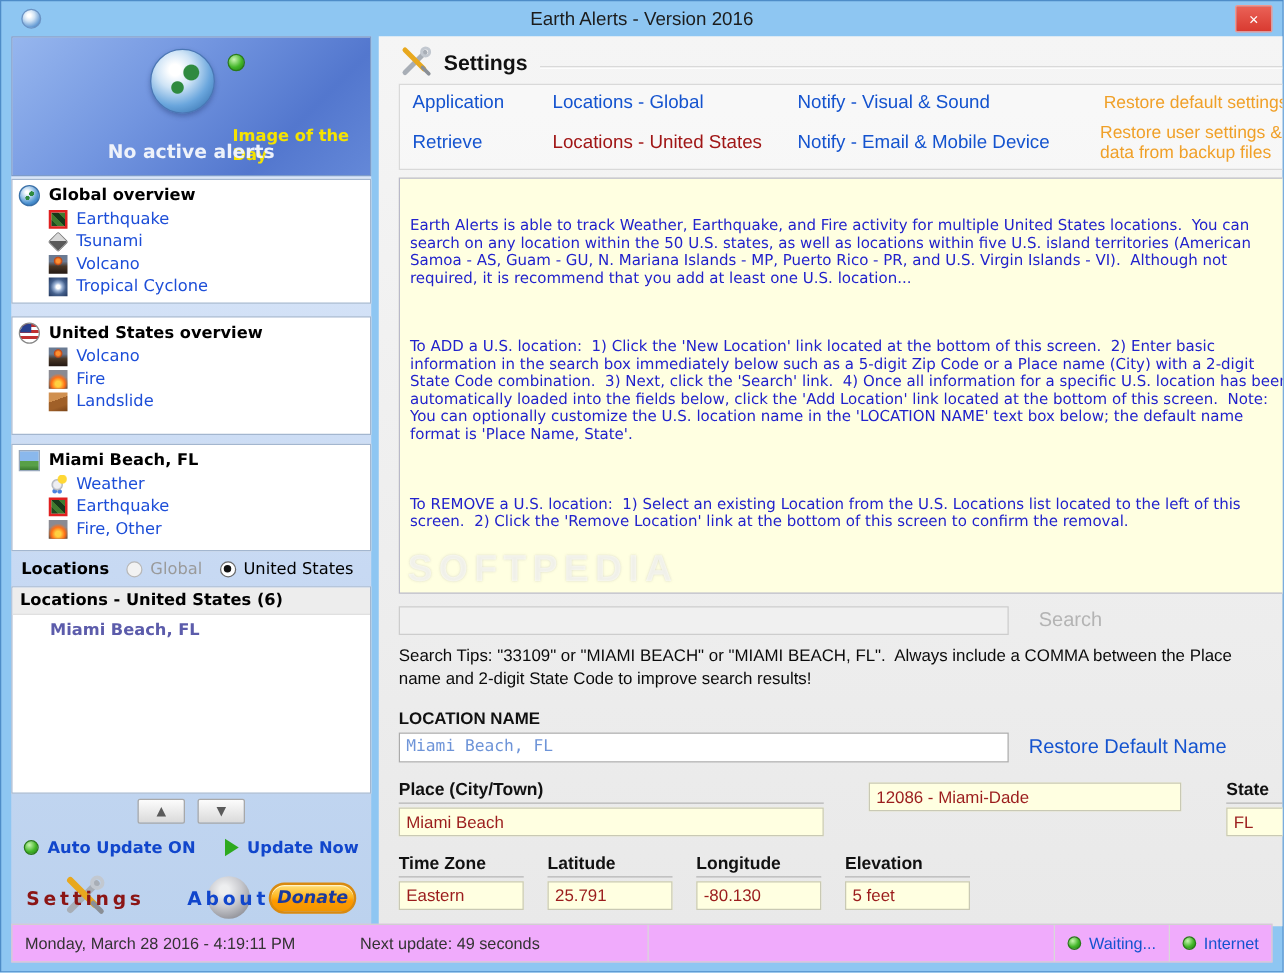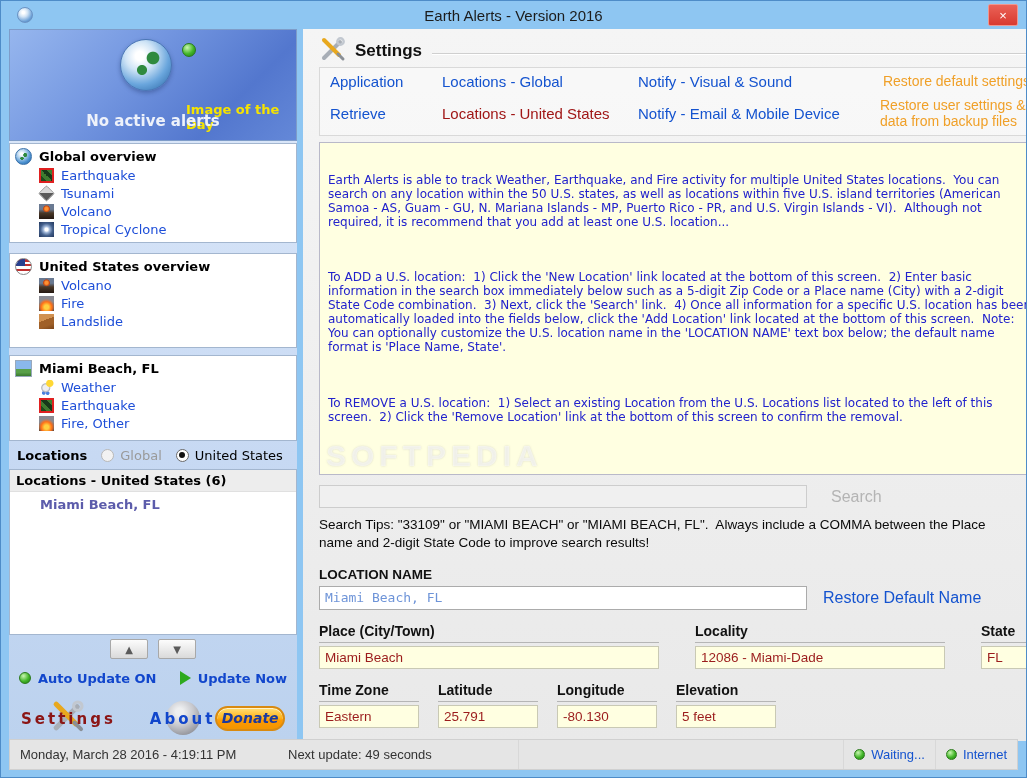--- a/index.html
+++ b/index.html
@@ -166,21 +166,21 @@
   .fgrid2 { display: grid; grid-template-columns: 100px 100px 100px 100px; column-gap: 19px; margin-top: 13px; }
   .field-label { font-weight: bold; font-size: 14px; color: #111; padding-bottom: 3px;
     border-bottom: 1px solid #b5b5b5; white-space: nowrap; }
   .field-input { margin-top: 3px; width: 100%; height: 23px; background: #ffffe1; border: 1px solid #c9c9b4;
     color: #9b1c1c; font-size: 13.5px; padding: 0 5px; font-family: "Liberation Sans", sans-serif; }
   .fwide { margin-top: 13px; }
   .fwide.nws { width: 460px; }
 
   
   .statusbar { position: absolute; left: 8px; right: 8px; bottom: 7px; height: 31px;
-    background: #e5e5e5; border: 1px solid #d0d0d0; display: flex; align-items: stretch;
+    background: #f0abfc; border: 1px solid #d0d0d0; display: flex; align-items: stretch;
     font-size: 13px; color: #333; font-family: "Liberation Sans", sans-serif; }
   .seg { display: flex; align-items: center; padding: 0 10px; }
   .seg.div { border-left: 1px solid #d8d8d8; }
   .seg-date { width: 268px; }
   .seg-next { width: 240px; }
   .seg-fill { flex: 1; }
   .seg-status { gap: 6px; color: #1453cf; }
   .sb-ball { width: 11px; height: 11px; border-radius: 50%;
     background: radial-gradient(circle at 35% 30%, #c9f6b1, #43b629 55%, #1e7e12); border: 1px solid #2a7a1a; }
 </style>
@@ -367,21 +367,20 @@
         <input class="locname-input" type="text" value="Miami Beach, FL" style="">
         <span class="restore-name">Restore Default Name</span>
       </div>
 
       <div class="fgrid1">
         <div class="field">
           <div class="field-label">Place (City/Town)</div>
           <input class="field-input" readonly="" value="Miami Beach" style="">
         </div>
         <div class="field">
-          <div class="field-label">Locality</div>
           <input class="field-input" readonly="" value="12086 - Miami-Dade" style="">
         </div>
         <div class="field">
           <div class="field-label">State</div>
           <input class="field-input" readonly="" value="FL" style="">
         </div>
       </div>
 
       <div class="fgrid2">
         <div class="field">

